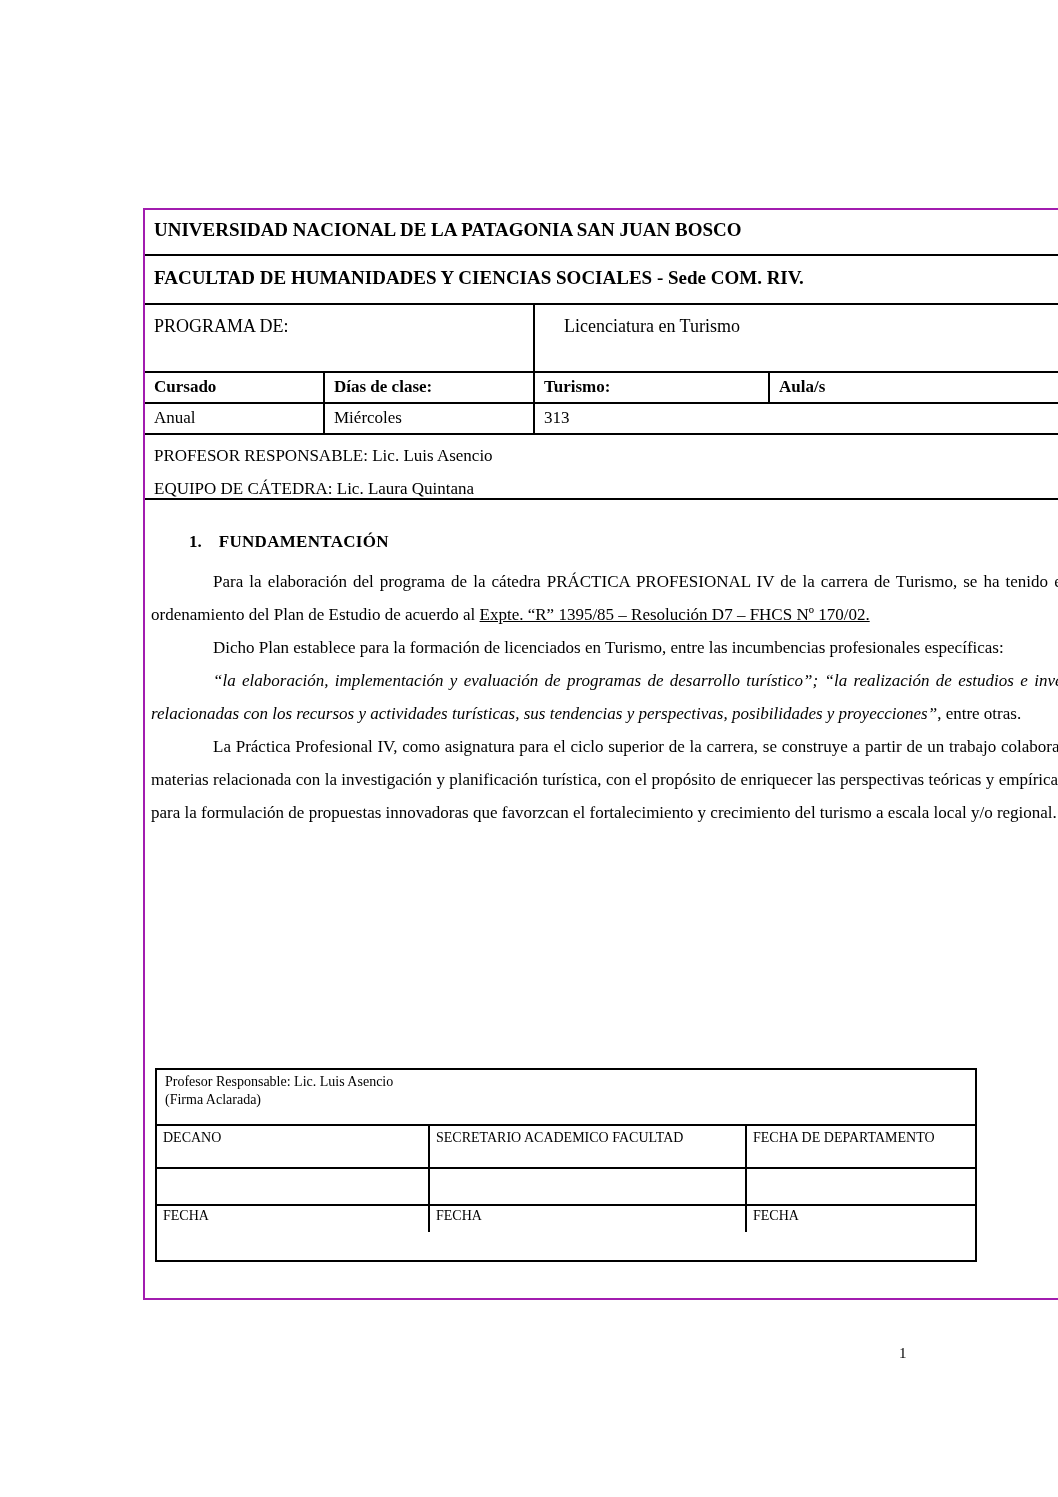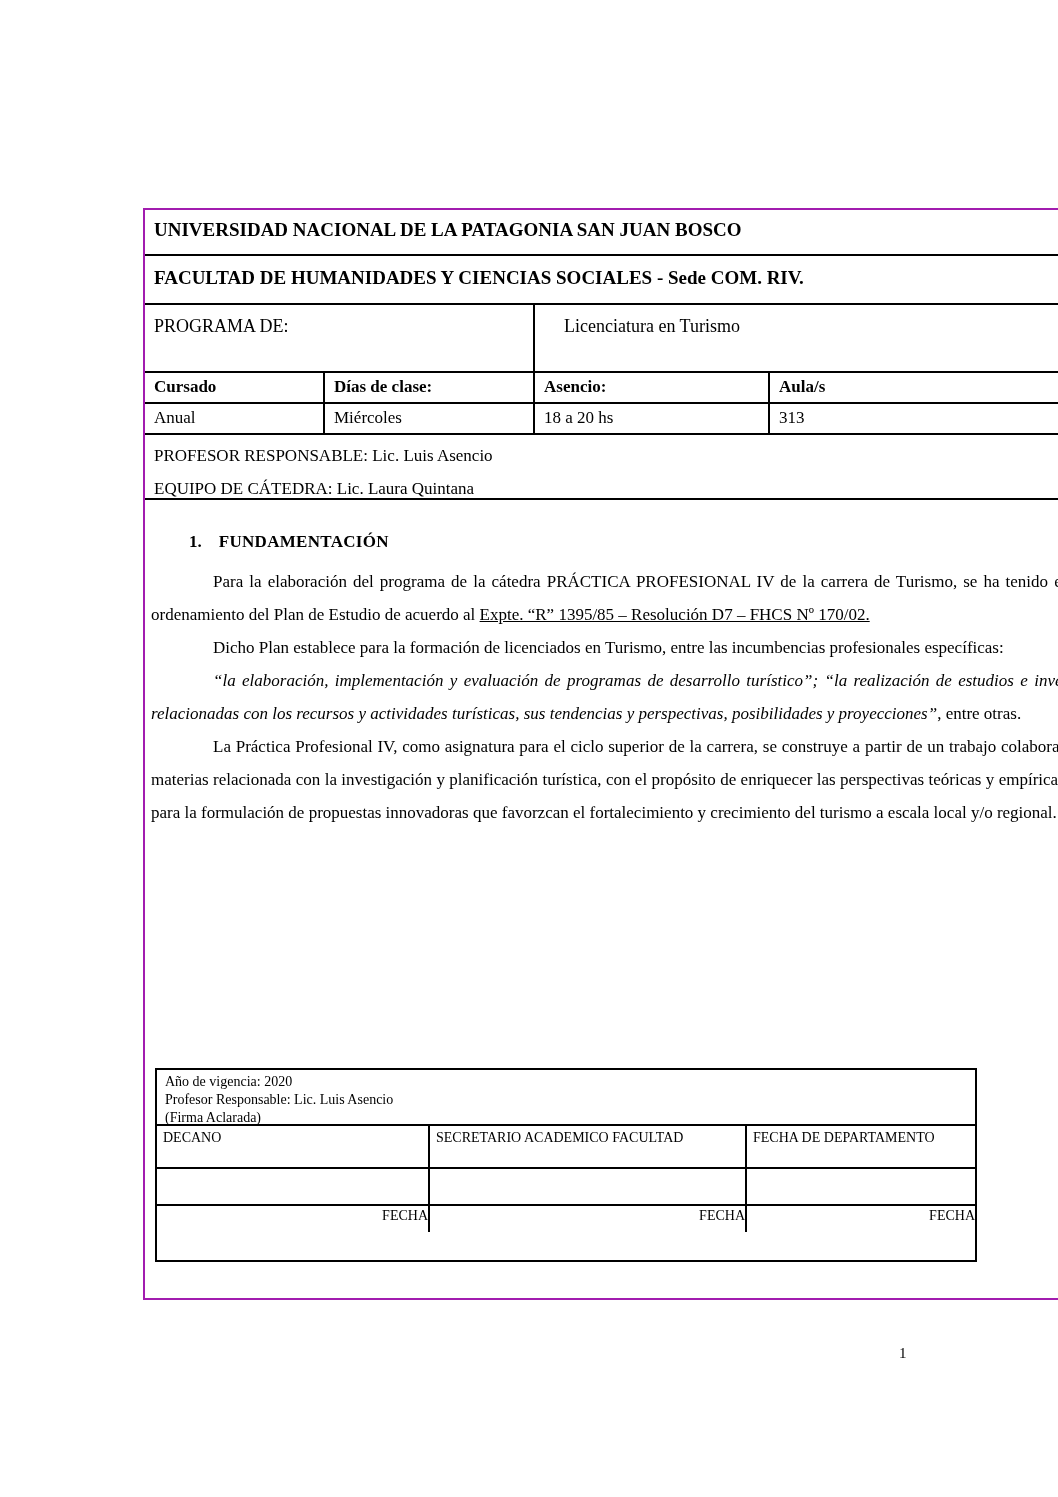--- a/index.html
+++ b/index.html
@@ -57,21 +57,21 @@
     width: 822px;
     height: 194px;
     border: 2px solid #000000;
     font-size: 14px;
   }
   .vrow { width: 100%; border-bottom: 2px solid #000000; }
   .vrowA { height: 56px; padding: 3px 0 0 8px; line-height: 18px; }
   .vrowB { height: 28px; padding: 2px 0 0 8px; font-size: 18px; }
   .vrowC { height: 43px; display: flex; line-height: 19px; }
   .vrowD { height: 37px; display: flex; }
-  .vrowE { height: 26px; display: flex; border-bottom: none; text-align: right; }
+  .vrowE { height: 26px; display: flex; border-bottom: none; }
   .vcol1 { width: 273px; border-right: 2px solid #000000; padding: 2px 0 12px 6px; }
   .vcol2 { width: 317px; border-right: 2px solid #000000; padding: 2px 0 0 6px; }
   .vcol3 { flex: 1; padding: 2px 0 0 6px; }
   .pagenum {
     position: absolute;
     left: 899px;
     top: 1345px;
     font-size: 15px;
   }
 </style>
@@ -94,28 +94,27 @@
         <div>PROGRAMA DE:</div>
       </div>
       <div class="c-right">
         <div>Licenciatura en Turismo</div>
       </div>
     </div>
 
     <div class="row r4">
       <div class="cell col1">Cursado</div>
       <div class="cell col2">Días de clase:</div>
-      <div class="cell col3">Asencio:</div>
+      <div class="cell col3">Turismo:</div>
       <div class="cell col4">Aula/s</div>
     </div>
 
     <div class="row r5">
       <div class="cell col1">Anual</div>
       <div class="cell col2">Miércoles</div>
-      <div class="cell col3">18 a 20 hs</div>
       <div class="cell col4">313</div>
     </div>
 
     <div class="row r6">
       <div>PROFESOR RESPONSABLE: Lic. Luis Asencio</div>
       <div>EQUIPO DE CÁTEDRA: Lic. Laura Quintana</div>
     </div>
 
     <div class="bodyarea">
       <div class="heading">
@@ -125,21 +124,20 @@
       <p class="para p-first"><span>Para la elaboración del programa de la cátedra PRÁCTICA PROFESIONAL IV de la carrera de Turismo, se ha tenido en cuenta el ordenamiento del Plan de Estudio de acuerdo al </span><span class="u">Expte. “R” 1395/85 – Resolución D7 – FHCS Nº 170/02.</span></p>
 
       <p class="para">Dicho Plan establece para la formación de licenciados en Turismo, entre las incumbencias profesionales específicas:</p>
 
       <p class="para"><span class="i">“la elaboración, implementación y evaluación de programas de desarrollo turístico”; “la realización de estudios e investigaciones relacionadas con los recursos y actividades turísticas, sus tendencias y perspectivas, posibilidades y proyecciones”</span><span>, entre otras.</span></p>
 
       <p class="para">La Práctica Profesional IV, como asignatura para el ciclo superior de la carrera, se construye a partir de un trabajo colaborativo con las materias relacionada con la investigación y planificación turística, con el propósito de enriquecer las perspectivas teóricas y empíricas necesarias para la formulación de propuestas innovadoras que favorzcan el fortalecimiento y crecimiento del turismo a escala local y/o regional.</p>
 
       <div class="vtable">
         <div class="vrow vrowA">
-          <div>Año de vigencia: 2020</div>
           <div>Profesor Responsable: Lic. Luis Asencio</div>
           <div>(Firma Aclarada)</div>
         </div>
         <div class="vrow vrowC">
           <div class="vcol1">DECANO</div>
           <div class="vcol2">SECRETARIO ACADEMICO FACULTAD</div>
           <div class="vcol3">FECHA DE DEPARTAMENTO</div>
         </div>
         <div class="vrow vrowD">
           <div class="vcol1"></div>

